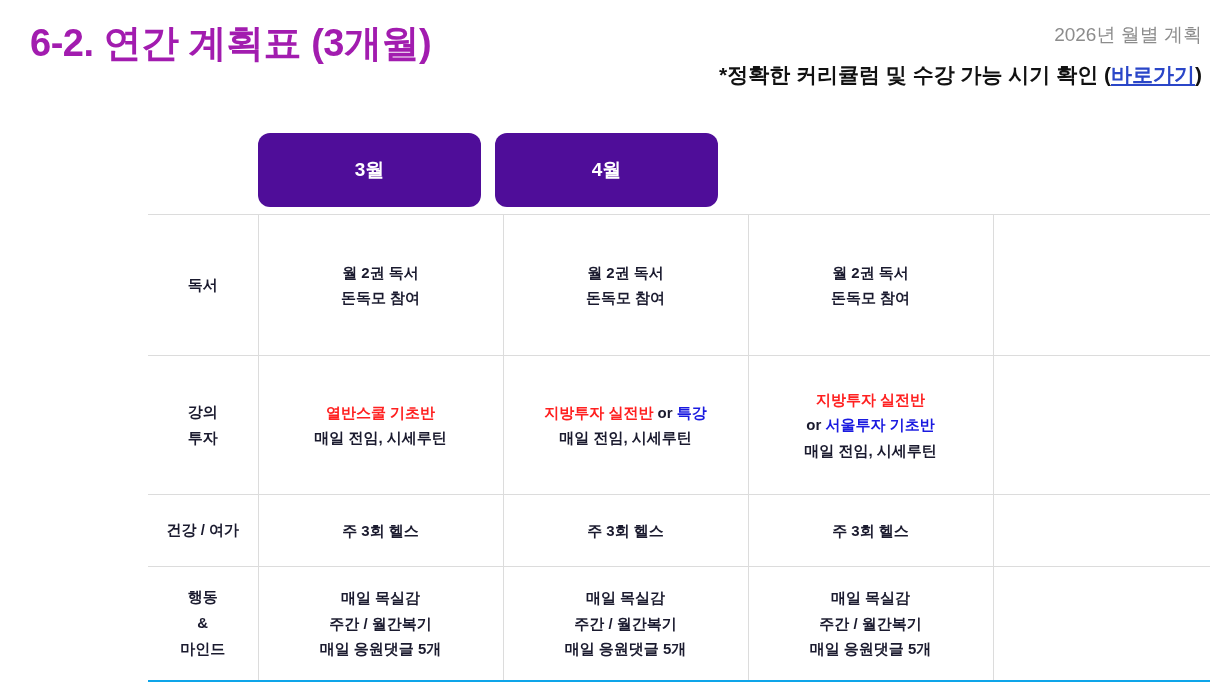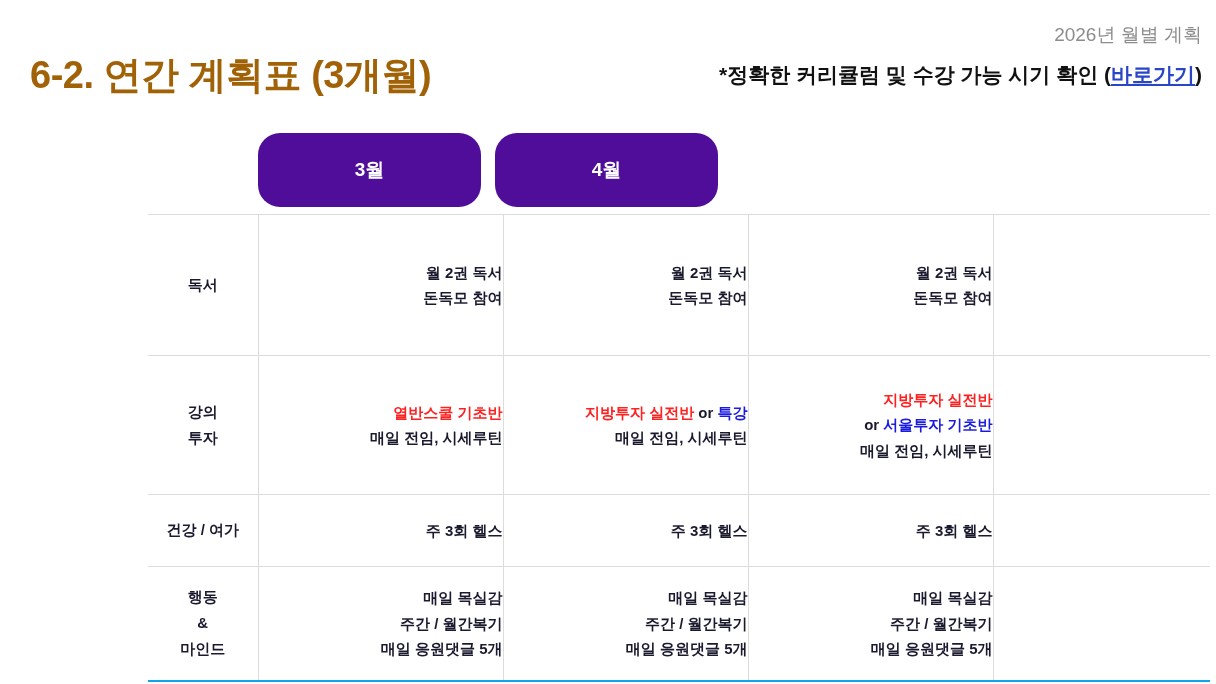--- a/index.html
+++ b/index.html
@@ -19,24 +19,23 @@
     background: #ffffff;
   }
 
   
   .slide-title {
     position: absolute;
     left: 30px;
     top: 18px;
     font-size: 38px;
     font-weight: bold;
-    color: #a16207;
+    color: #a21caf;
     letter-spacing: -0.5px;
     white-space: nowrap;
-    margin-top: 32px;
   }
 
   .header-right {
     position: absolute;
     right: 14px;
     top: 24px;
     text-align: right;
   }
 
   .year-plan {
@@ -67,21 +66,21 @@
     position: absolute;
     left: 258px;
     top: 133px;
     display: flex;
     gap: 14px;
   }
 
   .month-pill {
     width: 223px;
     height: 74px;
-    border-radius: 22px;
+    border-radius: 12px;
     background: #4f0d99;
     color: #ffffff;
     font-size: 19px;
     font-weight: bold;
     display: flex;
     align-items: center;
     justify-content: center;
     cursor: pointer;
   }
 
@@ -129,21 +128,21 @@
   .plan-table td.pad-cell {
     border-right: none;
     border-top: 1px solid #dcdcdc;
   }
 
   .row-reading td     { height: 141px; }
   .row-lecture td     { height: 139px; }
   .row-health td      { height: 72px; }
   .row-action td      { height: 114px; }
 
-  .cell-lines > div { white-space: nowrap; text-align: right; }
+  .cell-lines > div { white-space: nowrap; }
 
   .txt-red  { color: #ff2020; }
   .txt-blue { color: #1a1ae0; }
   .txt-dark { color: #1a1a2e; }
 
   .label-stack > div { white-space: nowrap; }
   .label-gap > div + div { }
 </style>
 </head>
 <body>

